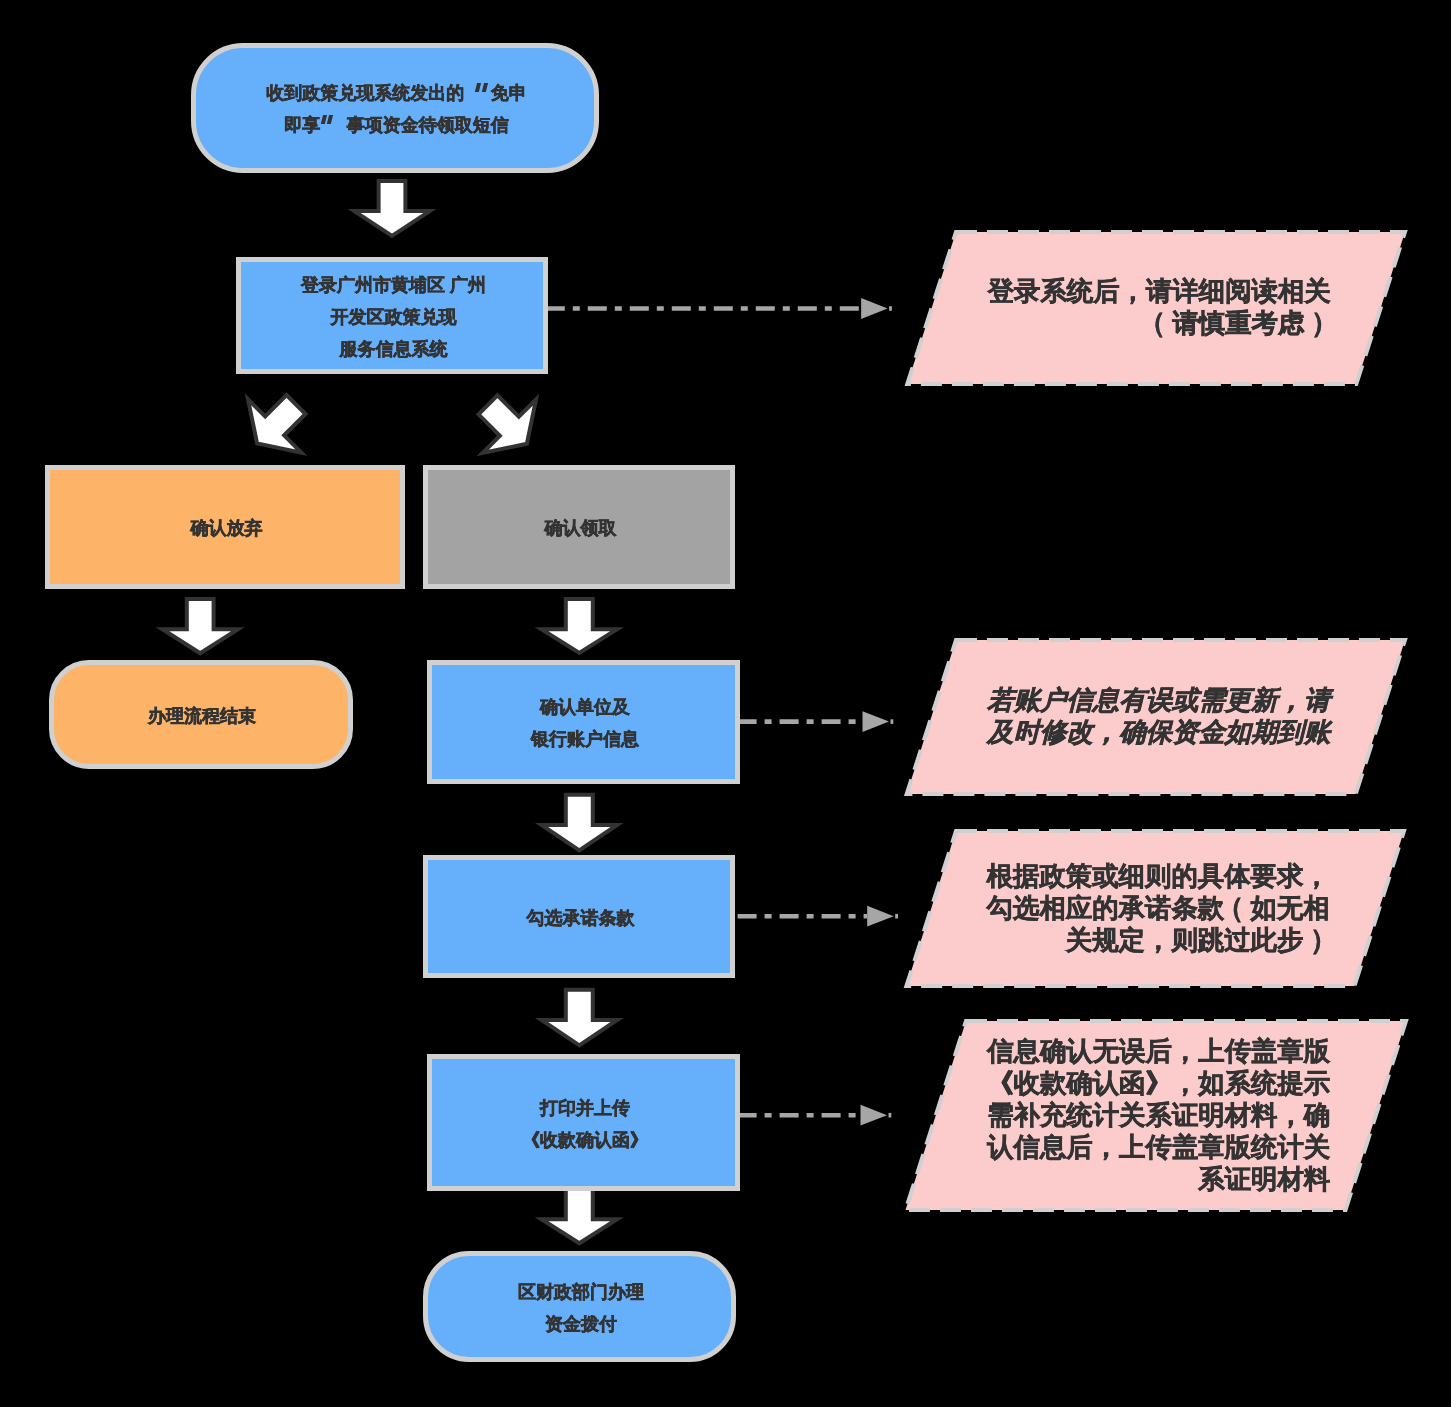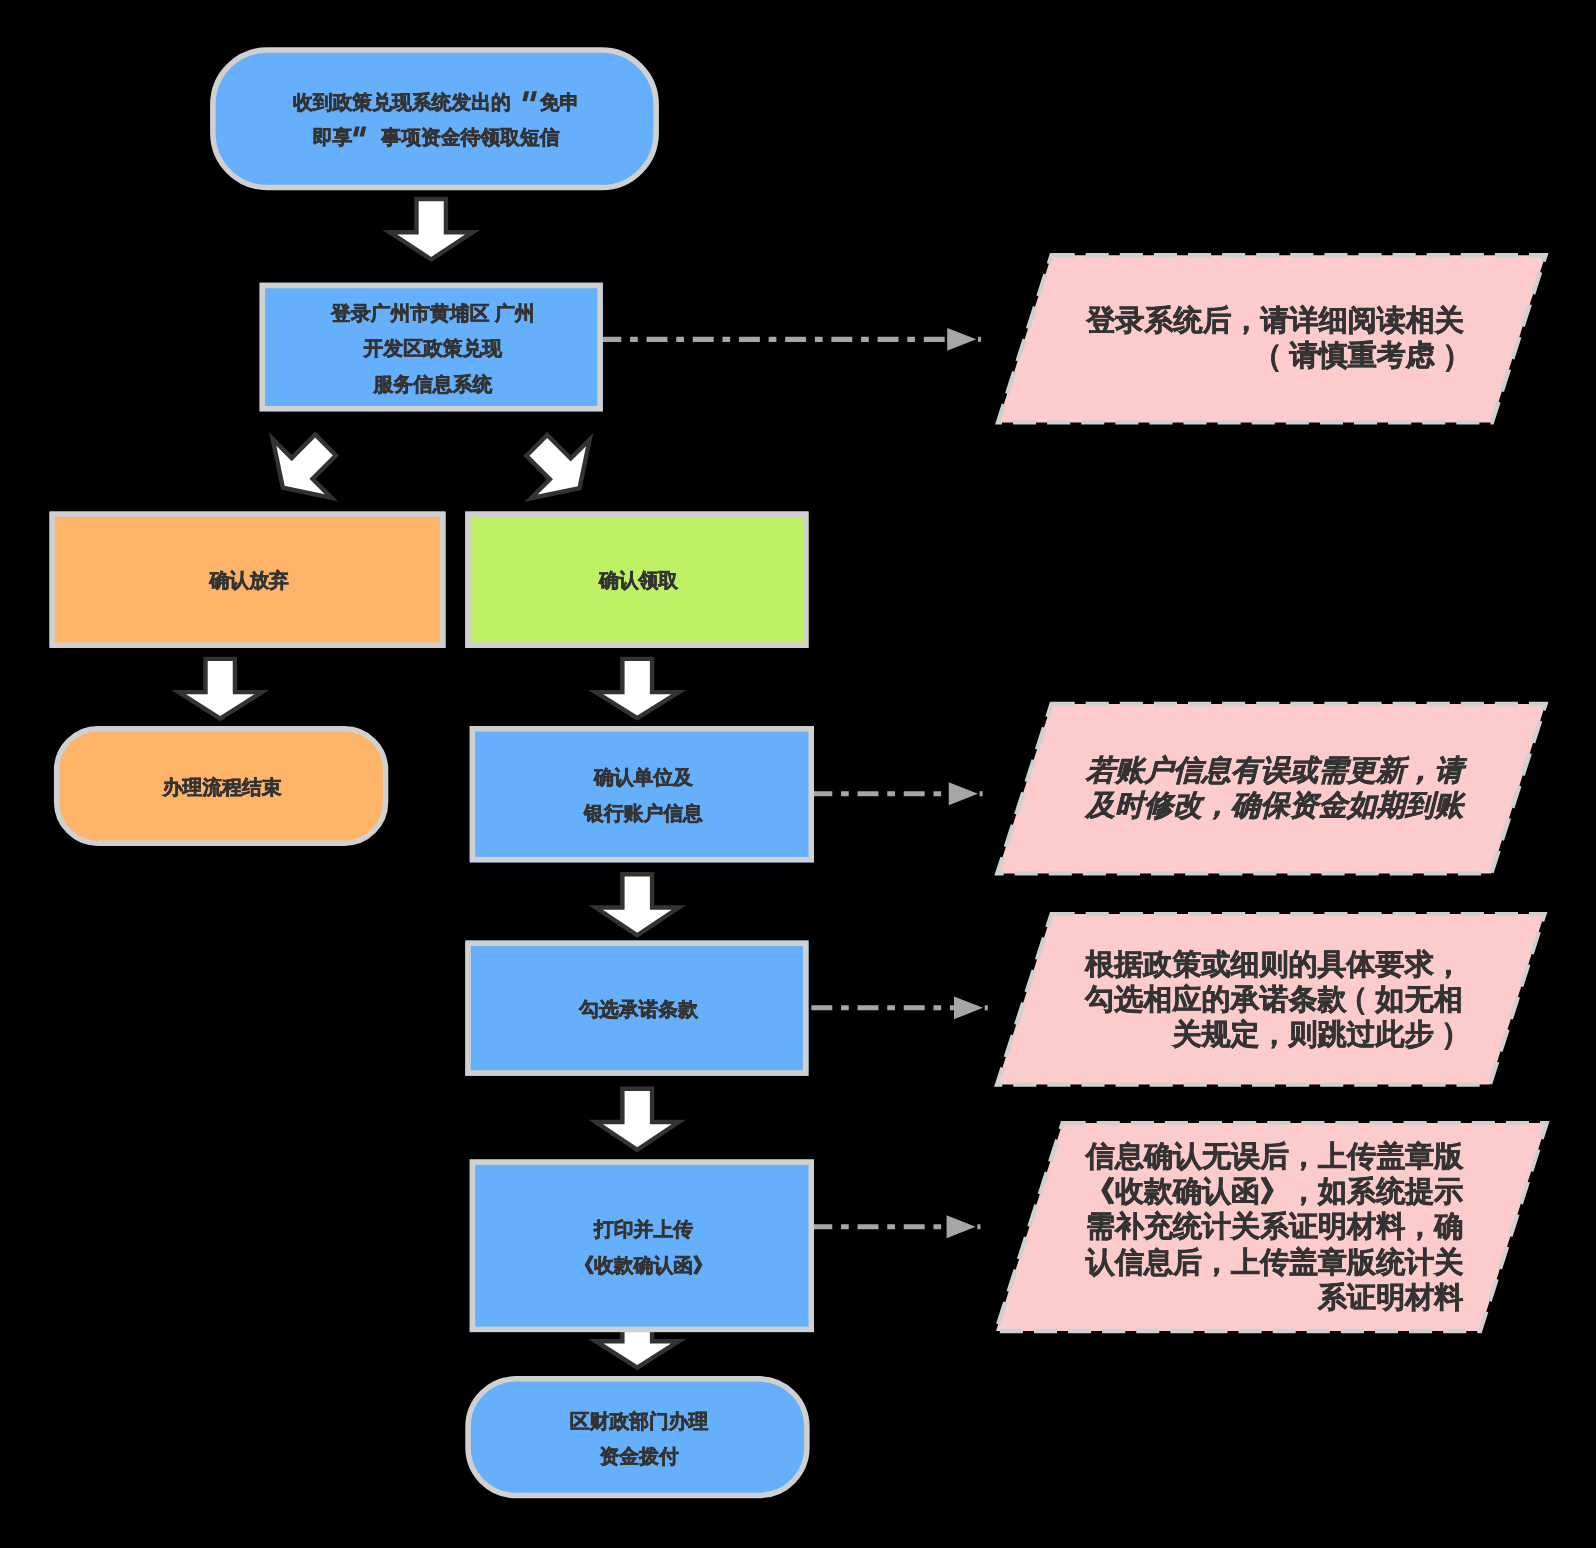--- a/index.html
+++ b/index.html
@@ -73,42 +73,42 @@
     <span class="ln">登录广州市黄埔区 广州</span>
     <span class="ln">开发区政策兑现</span>
     <span class="ln">服务信息系统</span>
   </div>
 </div>
 <div class="node" style="left:45px;top:465px;width:360px;height:124px;background:#FDB368;">
   <div class="inner">
     <span class="ln">确认放弃</span>
   </div>
 </div>
-<div class="node" style="left:423px;top:465px;width:312px;height:124px;background:#bef264;">
+<div class="node" style="left:423px;top:465px;width:312px;height:124px;background:#a3a3a3;">
   <div class="inner">
     <span class="ln">确认领取</span>
   </div>
 </div>
 <div class="node" style="left:427px;top:660px;width:313px;height:124px;background:#66AFFB;">
   <div class="inner">
     <span class="ln">确认单位及</span>
     <span class="ln">银行账户信息</span>
   </div>
 </div>
 <div class="node" style="left:48.5px;top:660px;width:304px;height:109px;background:#FDB368;border-radius:40px;">
   <div class="inner">
     <span class="ln">办理流程结束</span>
   </div>
 </div>
 <div class="node" style="left:423px;top:855px;width:312px;height:123px;background:#66AFFB;">
   <div class="inner">
     <span class="ln">勾选承诺条款</span>
   </div>
 </div>
-<div class="node" style="left:427px;top:1054px;width:313px;height:157px;background:#66AFFB;">
+<div class="node" style="left:427px;top:1054px;width:313px;height:137px;background:#66AFFB;">
   <div class="inner">
     <span class="ln">打印并上传</span>
     <span class="ln">《收款确认函》</span>
   </div>
 </div>
 <div class="node" style="left:423px;top:1251px;width:313px;height:111px;background:#66AFFB;border-radius:46px;">
   <div class="inner">
     <span class="ln">区财政部门办理</span>
     <span class="ln">资金拨付</span>
   </div>

